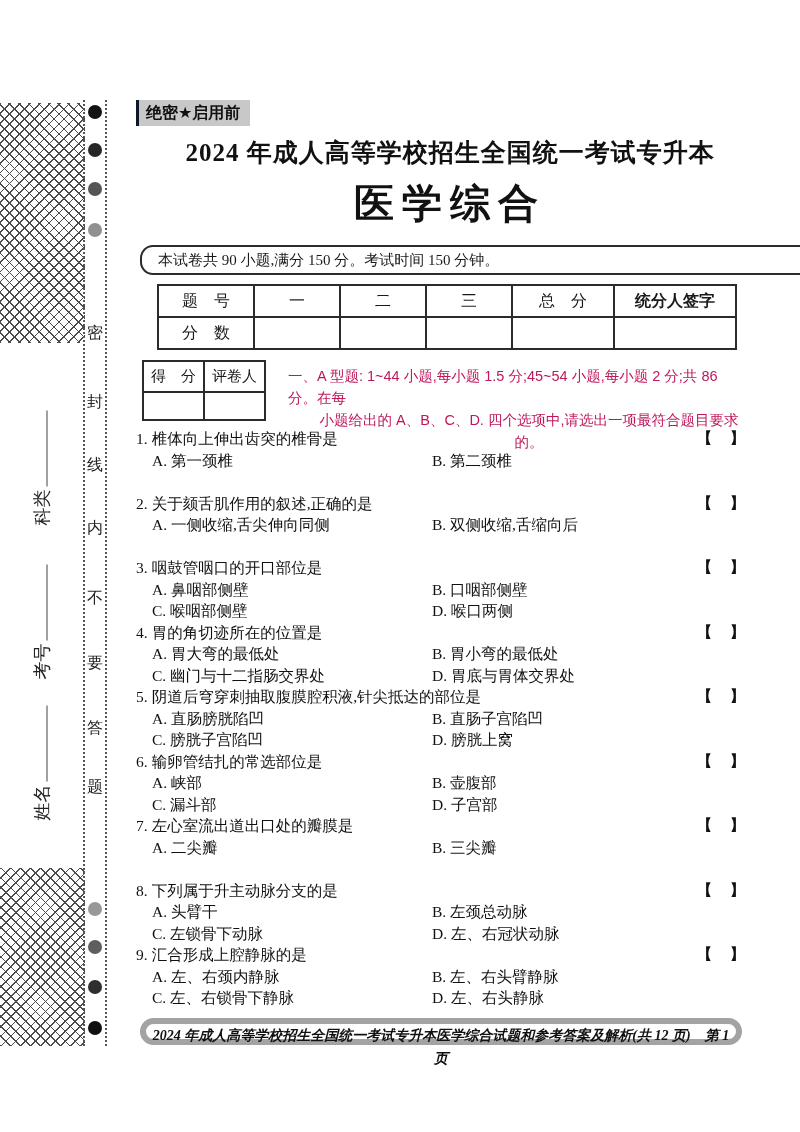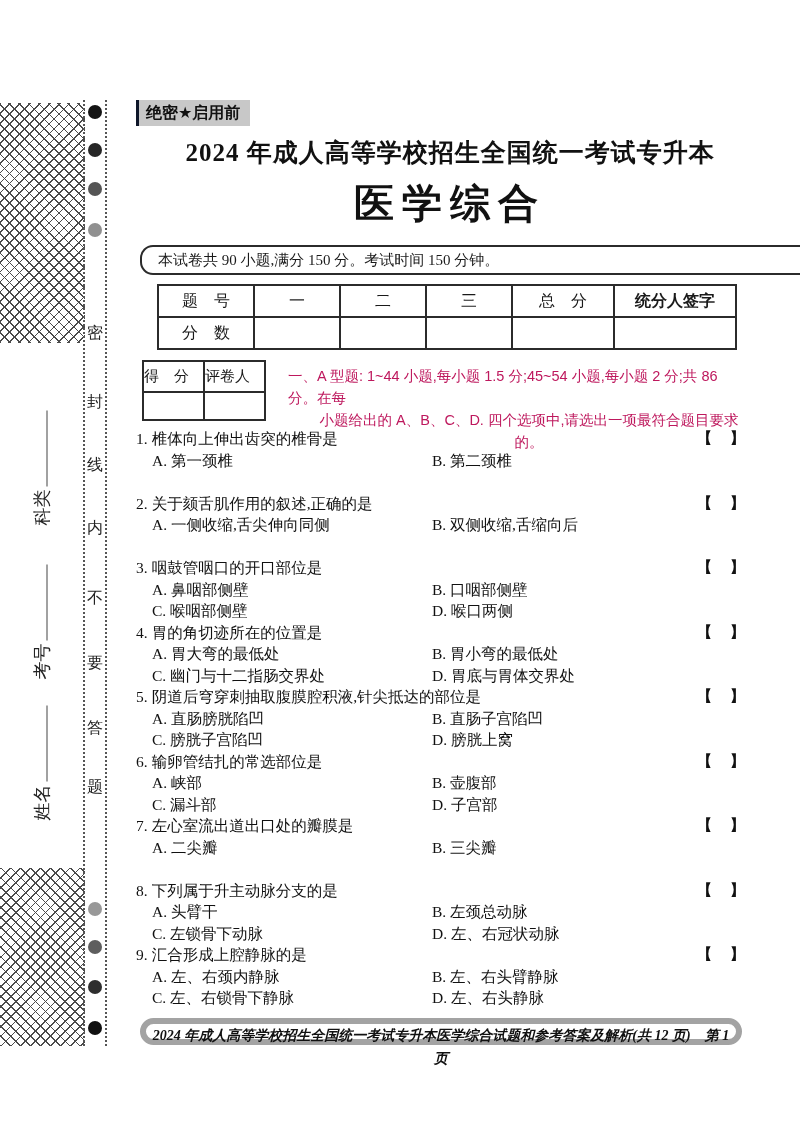--- a/index.html
+++ b/index.html
@@ -36,21 +36,21 @@
       border:2px solid #2b2b2b;border-radius:13px;font-size:15px;line-height:27px;padding-left:16px;}
 
   
   table{border-collapse:collapse;}
   .score-table{position:absolute;left:157px;top:284px;font-size:16px;}
   .score-table td{border:2px solid #2b2b2b;text-align:center;height:30px;padding:0;margin-left:20px;}
   .score-table .c0{width:94px;} .score-table .c1{width:84px;} .score-table .c2{width:84px;}
   .score-table .c3{width:84px;} .score-table .c4{width:100px;} .score-table .c5{width:120px;font-weight:bold;}
 
   .grader-table{position:absolute;left:142px;top:360px;font-size:15px;}
-  .grader-table td{border:2px solid #2b2b2b;text-align:left;padding:0;}
+  .grader-table td{border:2px solid #2b2b2b;text-align:center;padding:0;}
   .grader-table .gc{width:59px;height:29px;}
   .grader-table .ge{width:59px;height:26px;}
 
   .instructions{position:absolute;left:288px;top:365px;width:462px;
       font-family:"Liberation Sans","DejaVu Sans",sans-serif;font-weight:normal;
       font-size:14.5px;line-height:22px;color:#be185d;}
   .instructions .ln2{padding-left:20px;text-align:center;}
 
   
   .questions{position:absolute;left:136px;top:428px;width:612px;font-size:15.5px;color:#111;}

